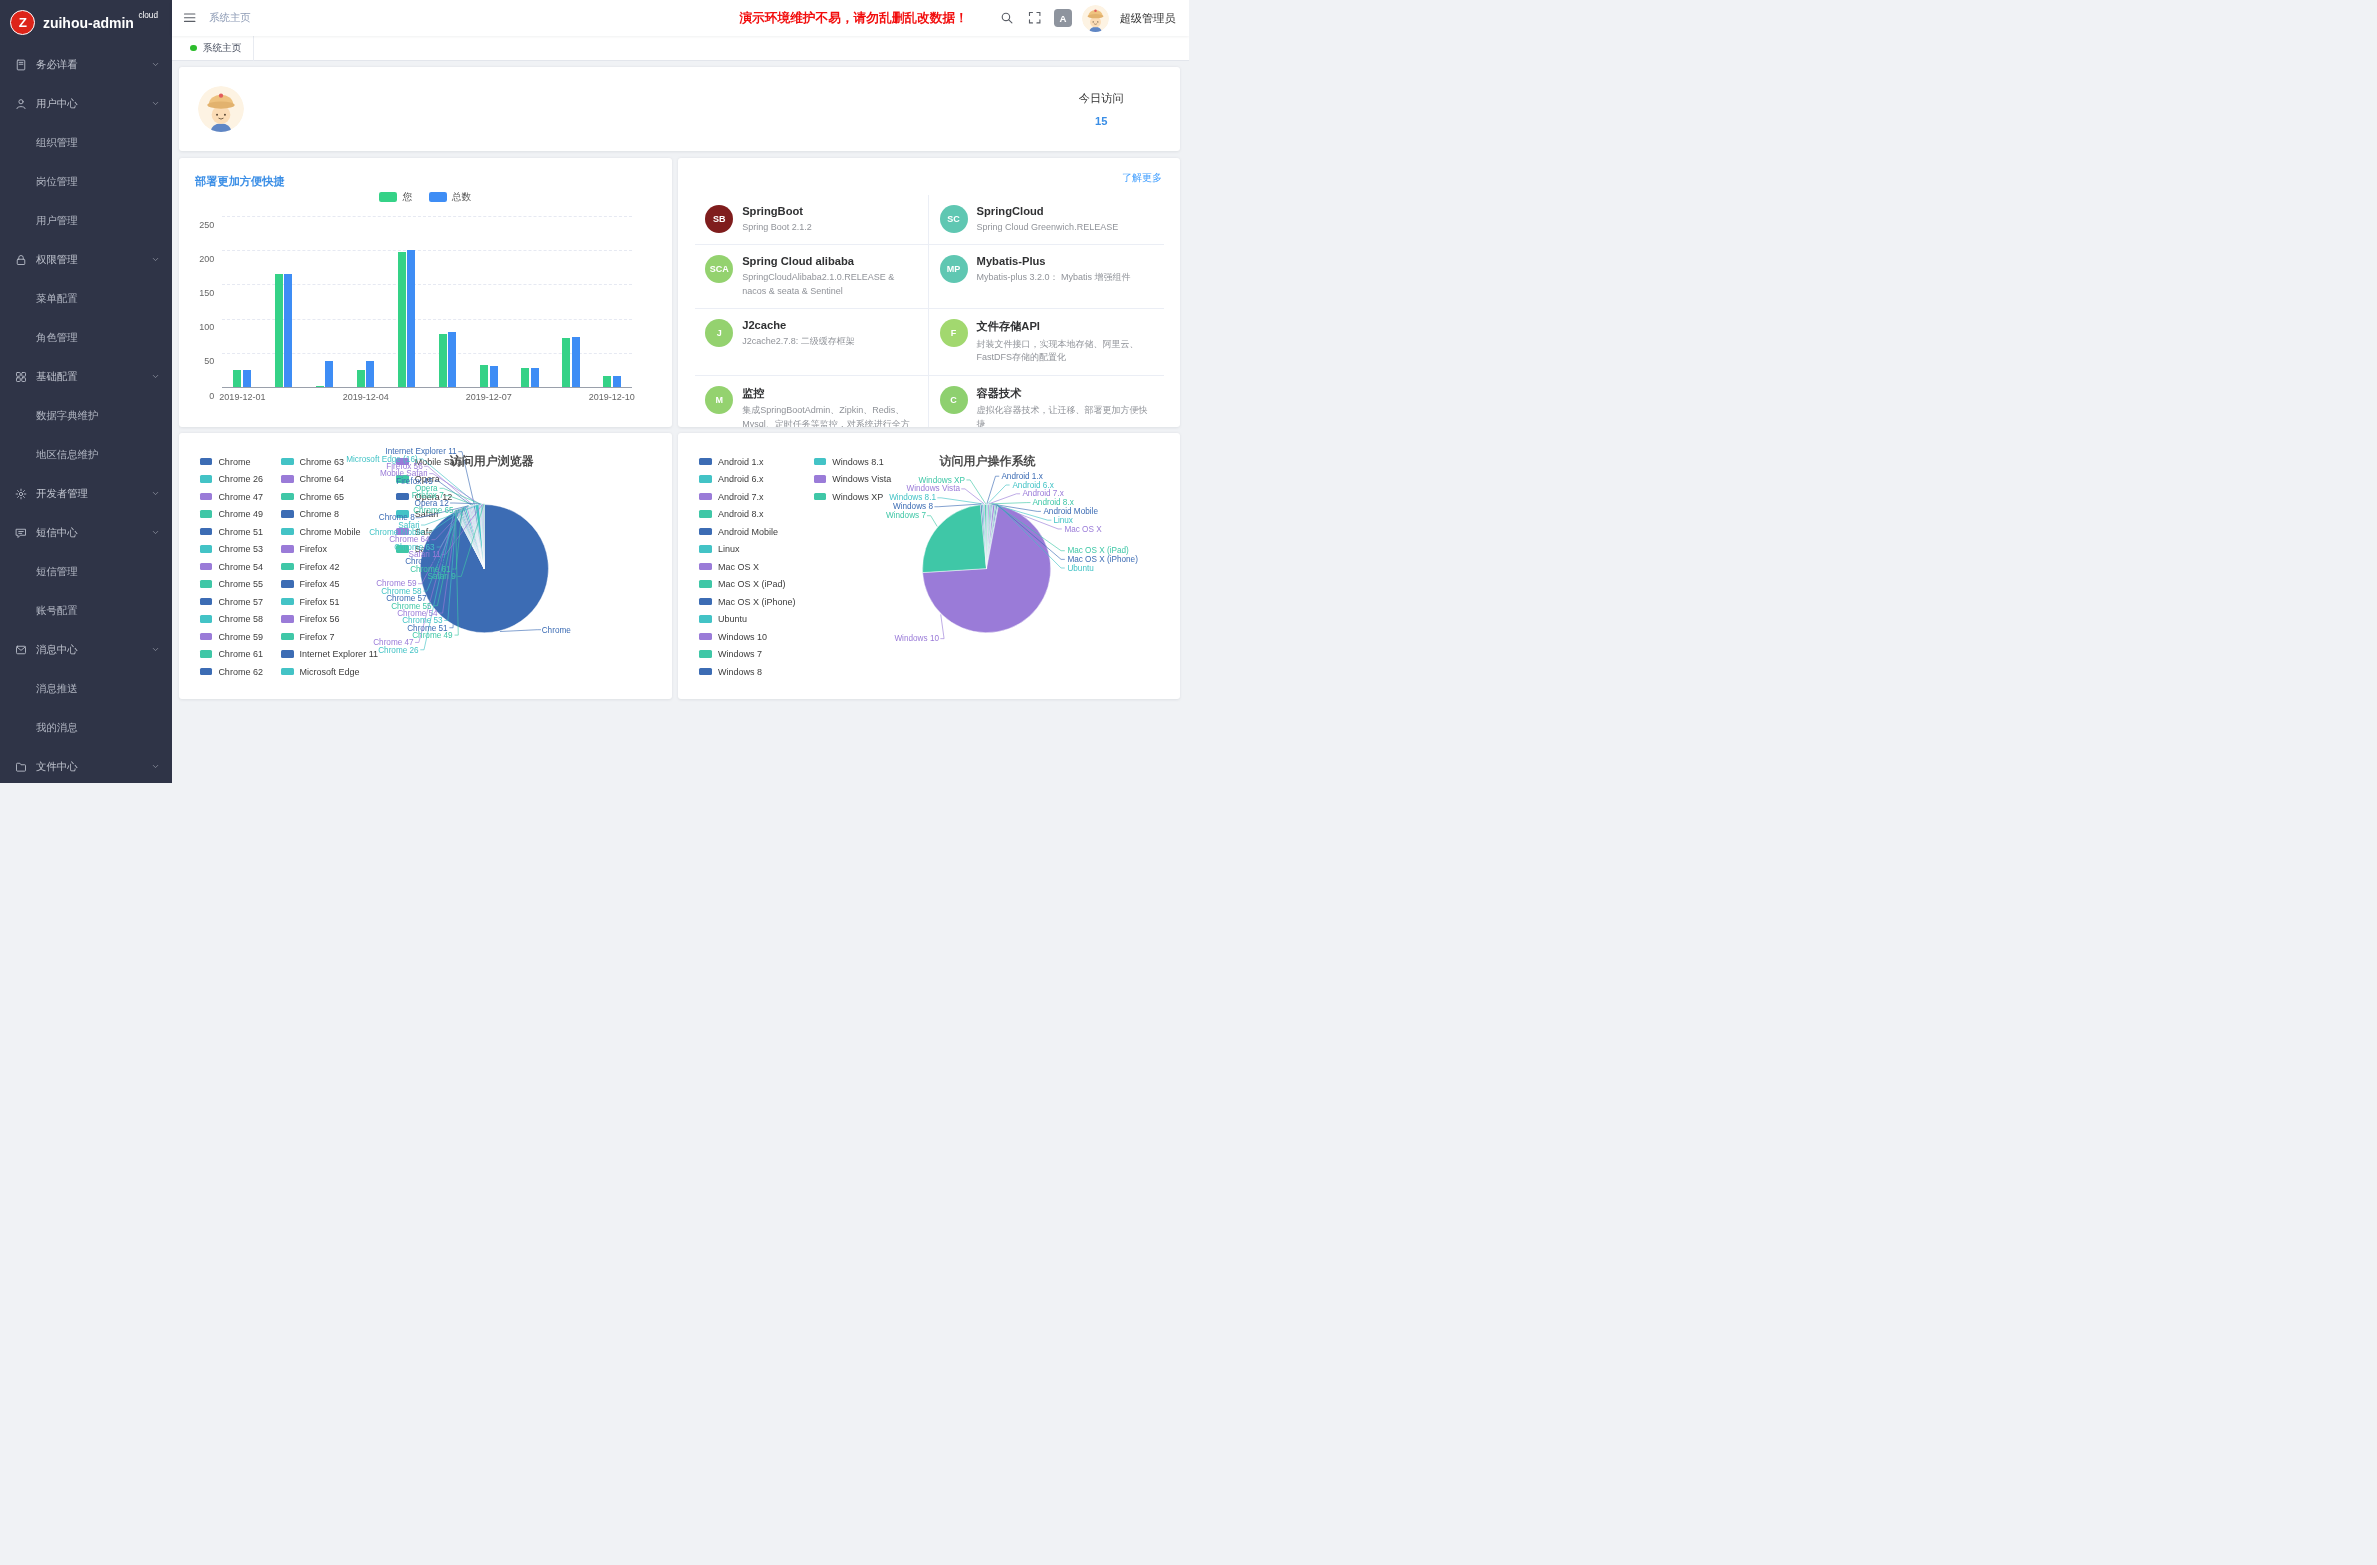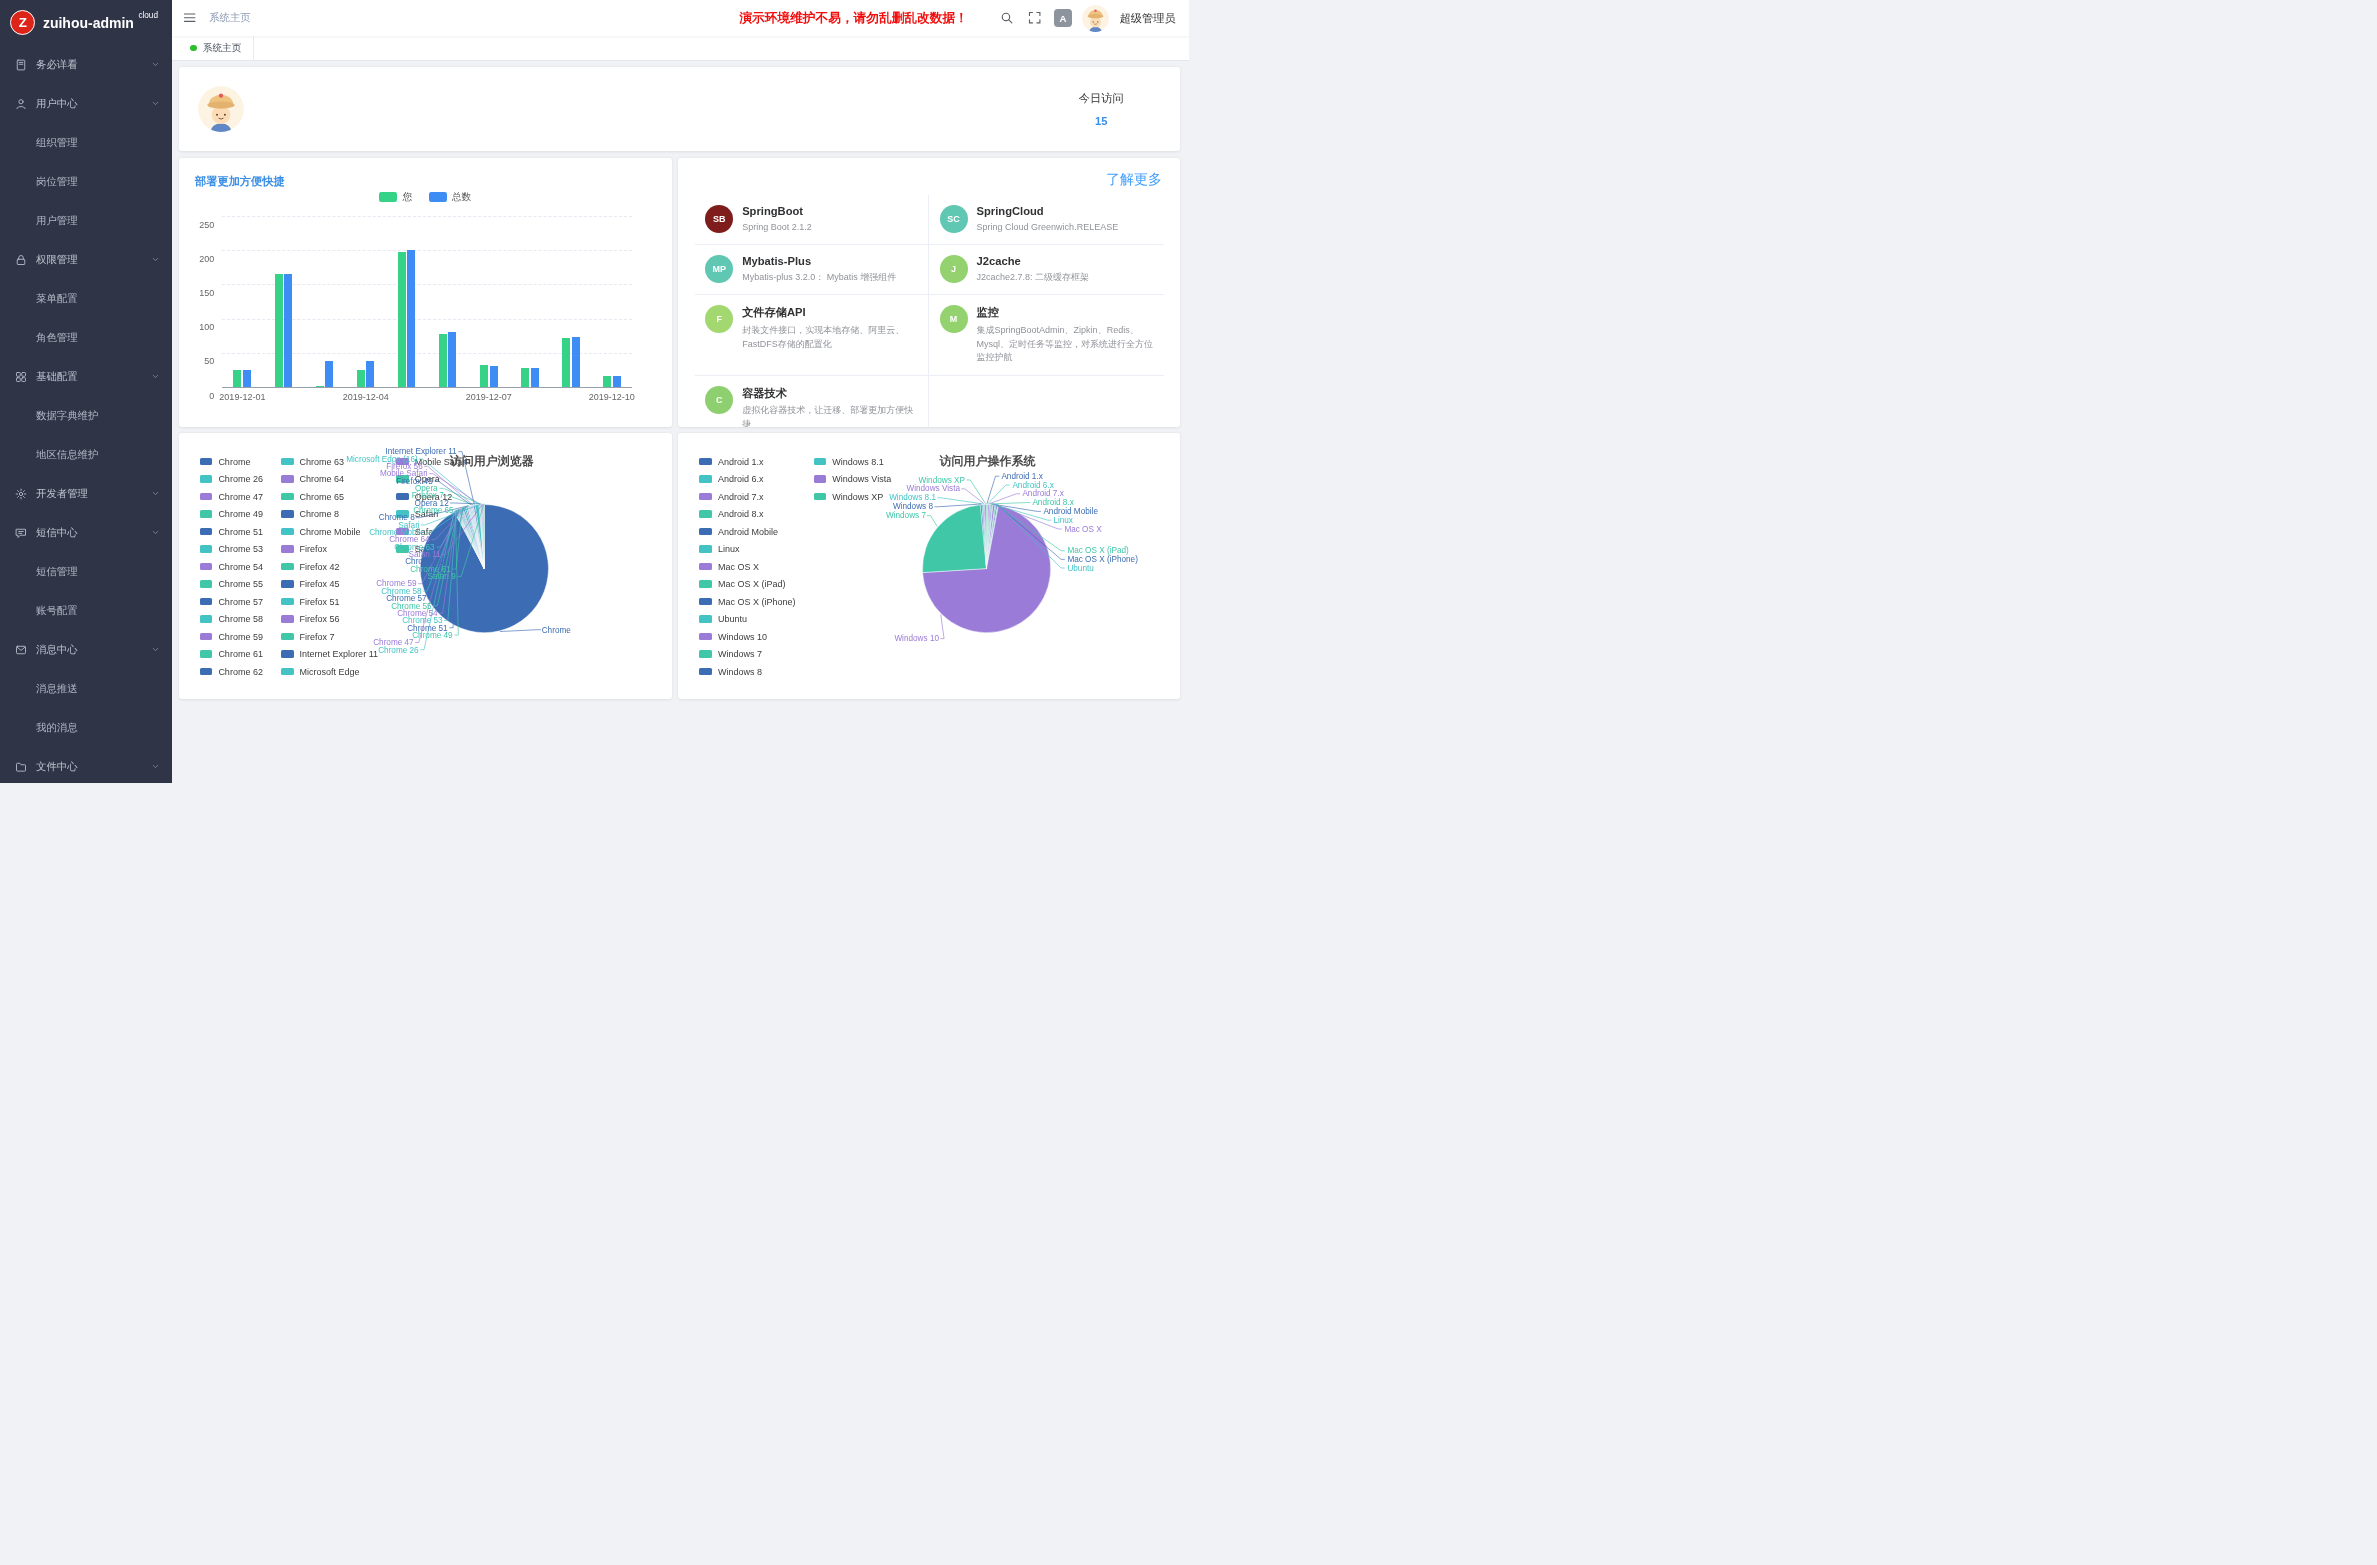--- a/index.html
+++ b/index.html
@@ -64,21 +64,21 @@
   .bl-label { font-size:9.7px; color:#555; }
   .bar-plot { position:absolute; left:43px; top:58px; width:410px; height:171px; }
   .grid-line { position:absolute; left:0; right:0; height:0; border-top:0.7px dashed #e6e9f2; }
   .grid-base { position:absolute; left:0; right:0; height:0; border-top:0.7px solid #9aa0ab; }
   .y-label { position:absolute; right:calc(100% + 7.5px); font-size:9px; color:#666;margin-top:9px; }
   .x-label { position:absolute; top:176px; width:60px; text-align:center; font-size:9px; color:#666; }
   .bar { position:absolute; bottom:0; }
 
   
   .features-card { padding:7.5px 16.4px 0; overflow:hidden; }
-  .more-link { position:absolute; top:13.4px; right:18px; font-size:14px; color:#409eff; cursor:pointer; text-decoration:none;font-family:Liberation Serif, serif; }
+  .more-link { position:absolute; top:13.4px; right:18px; font-size:10px; color:#409eff; cursor:pointer; text-decoration:none;font-family:Liberation Serif, serif; }
   .features-grid { display:grid; grid-template-columns:1fr 1fr; margin-top:30px; }
   .feat-cell { display:flex; gap:9px; padding:9.7px 10.4px; border-bottom:0.7px solid #ebeef5; }
   .feat-cell:nth-child(odd) { border-right:0.7px solid #ebeef5; }
   .feat-cell:nth-child(7), .feat-cell:nth-child(8) { border-bottom:none; }
   .feat-badge { width:28px; height:28px; border-radius:50%; color:#fff; font-weight:bold; font-size:9px; display:flex; align-items:center; justify-content:center; flex:none; }
   .feat-title { font-size:11.2px; font-weight:bold; color:#303133; margin-bottom:3.7px; }
   .feat-desc { font-size:9px; color:#909399; line-height:1.55; }
 
   
   .pie-card { overflow:hidden; }
@@ -356,20 +356,27 @@
                 <div class="feat-text">
                   <div class="feat-title">SpringBoot</div>
                   <div class="feat-desc">Spring Boot 2.1.2</div>
                 </div>
               </div>
               <div class="feat-cell">
                 <span class="feat-badge" style="background: rgb(95, 199, 178);">SC</span>
                 <div class="feat-text">
                   <div class="feat-title">SpringCloud</div>
                   <div class="feat-desc">Spring Cloud Greenwich.RELEASE</div>
+                </div>
+              </div>
+              <div class="feat-cell">
+                <span class="feat-badge" style="background: rgb(148, 210, 111);">SCA</span>
+                <div class="feat-text">
+                  <div class="feat-title">Spring Cloud alibaba</div>
+                  <div class="feat-desc">SpringCloudAlibaba2.1.0.RELEASE &amp; nacos &amp; seata &amp; Sentinel</div>
                 </div>
               </div>
               <div class="feat-cell">
                 <span class="feat-badge" style="background: rgb(95, 199, 178);">MP</span>
                 <div class="feat-text">
                   <div class="feat-title">Mybatis-Plus</div>
                   <div class="feat-desc">Mybatis-plus 3.2.0： Mybatis 增强组件</div>
                 </div>
               </div>
               <div class="feat-cell">

